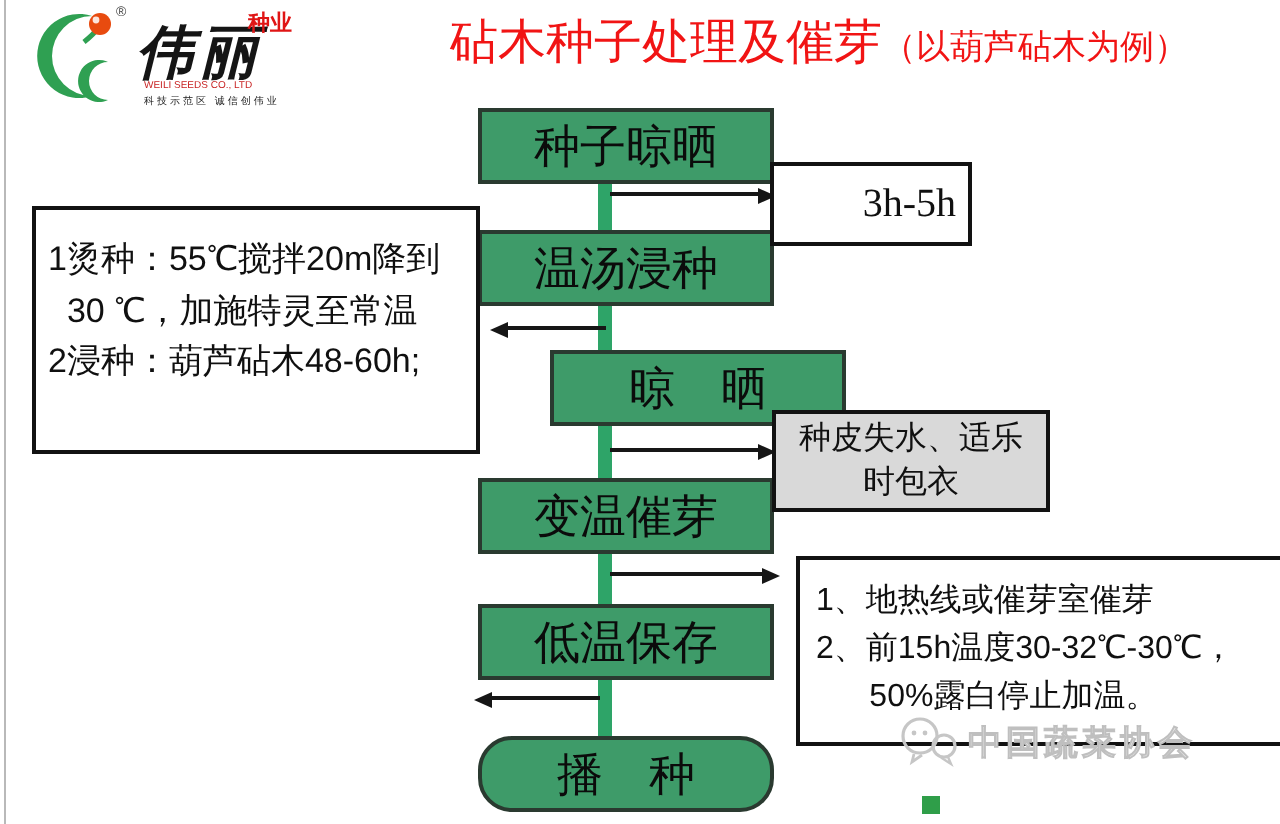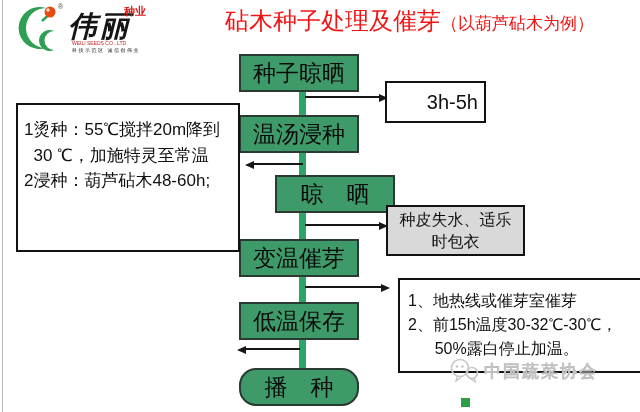--- a/index.html
+++ b/index.html
@@ -22,21 +22,21 @@
 
   
   .title-wrap { position:absolute; left:191px; top:5px; white-space:nowrap;
                 font-family:"Liberation Serif", serif; color:#f11414;margin-left:34px; }
   .title-main { font-size:24px; }
   .title-suffix { font-size:17px; }
 
   
   .spine { position:absolute; left:299px; top:70px; width:7px; height:308px; background:#2ea468; z-index:1; }
   .step {
-    position:absolute; left:239px; width:120px; height:38px;
+    position:absolute; left:239px; width:148px; height:38px;
     background:#3e9b69; border:2px solid #2a3a30; z-index:3;
     display:flex; align-items:center; justify-content:center;
     font-size:23px; color:#0b0b0b; white-space:nowrap;
   }
   .step1 { top:54px; }  .step2 { top:115px; } .step3 { top:175px;margin-left:36px; }
   .step4 { top:239px; } .step5 { top:302px; } .step6 { top:368px;border-radius:17px; }
 
   
   .harrow { position:absolute; height:0; border-top:2px solid #161616; z-index:2; }
   .harrow::after { content:""; position:absolute; top:-4px; width:0; height:0;
@@ -44,25 +44,25 @@
   .dir-right::after { right:-8px; border-left:9px solid #161616; }
   .dir-left::after  { left:-8px;  border-right:9px solid #161616; }
   .a1 { left:305px; top:96px;  width:75px; }
   .a2 { left:253px; top:163px; width:50px; }
   .a3 { left:305px; top:224px; width:75px; }
   .a4 { left:305px; top:286px; width:77px; }
   .a5 { left:245px; top:348px; width:55px; }
 
   
   .ann { position:absolute; background:#ffffff; border:2px solid #121212; color:#101010; z-index:3; }
-  .soak-box { left:16px; top:103px; width:224px; height:149px;
+  .soak-box { left:16px; top:103px; width:224px; height:124px;
               padding:12px 2px 0 6px; font-size:17px; line-height:1.5; white-space:pre-wrap; }
   .duration-box { left:385px; top:81px; width:101px; height:42px;
                   display:flex; align-items:center; justify-content:flex-end;
-                  padding-right:6px; font-size:20px; }
+                  padding-right:6px; font-size:20px;font-family:Liberation Serif, serif; }
   .coating-box { left:386px; top:205px; width:139px; height:51px; background:#d9d9d9;
                  display:flex; align-items:center; justify-content:center; text-align:center;
                  font-size:16px; line-height:1.35; padding:0 8px; }
   .germ-box { left:388px; top:278px; width:248px; height:95px;
               padding:9px 2px 0 8px; font-size:16px; line-height:1.5; white-space:pre-wrap;margin-left:10px; }
   .storage-box { left:55px; top:319px; width:177px; height:49px;
                  display:flex; align-items:center; padding-left:6px; font-size:17px; }
 
   
   .watermark { position:absolute; left:449px; top:358px; z-index:6;

